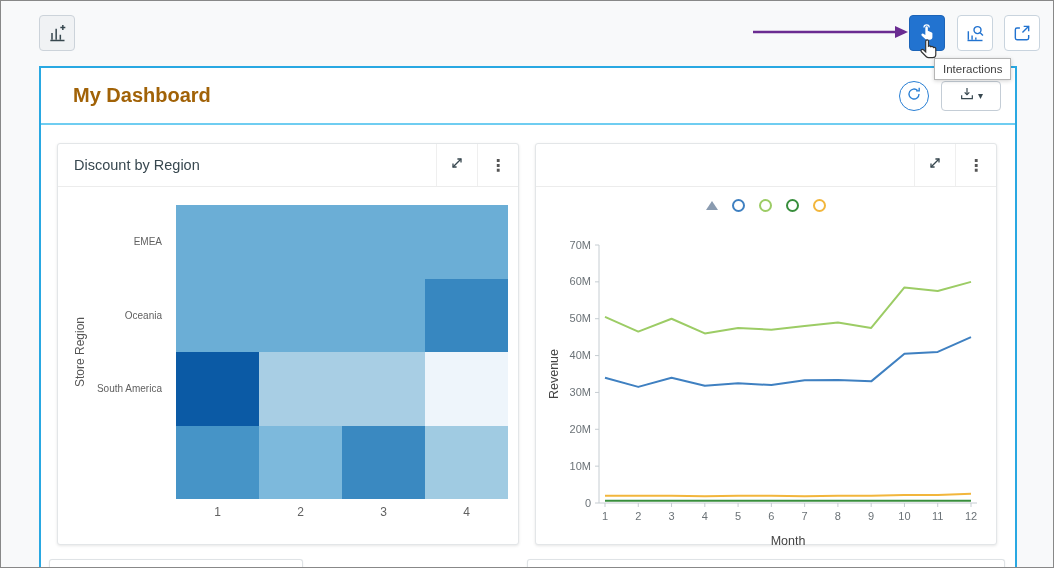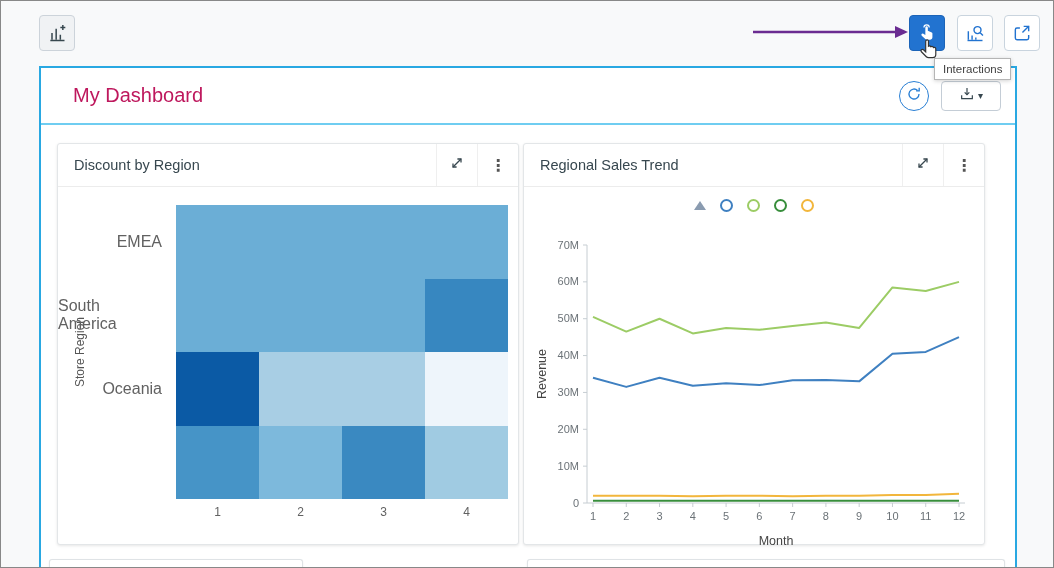--- a/index.html
+++ b/index.html
@@ -28,33 +28,33 @@
   }
   
   #panel{
     position:absolute;left:38px;top:65px;width:978px;height:520px;box-sizing:border-box;
     background:#fff;border:2px solid #29a8e2;
   }
   #panel-header{
     height:57px;display:flex;align-items:center;padding:0 14px 0 32px;
     border-bottom:2px solid #6fcdf1;box-sizing:border-box;
   }
-  #panel-title{font-size:20px;font-weight:400;color:#be185d;}
+  #panel-title{font-size:20px;font-weight:700;color:#a16207;}
   #panel-actions{margin-left:auto;display:flex;align-items:center;gap:12px;}
   #btn-refresh{
     width:30px;height:30px;border-radius:50%;border:1.5px solid #2a7fd4;background:#fff;
     display:flex;align-items:center;justify-content:center;cursor:pointer;box-sizing:border-box;
   }
   #btn-export{
     height:28px;min-width:46px;border:1px solid #c4cdd6;border-radius:4px;background:#fff;
     display:flex;align-items:center;justify-content:center;gap:3px;cursor:pointer;padding:0 6px;
   }
   .caret{font-size:10px;color:#37474f;line-height:1;}
   
-  #cards-row{display:flex;gap:4px;padding:18px 16px 0 16px;}
+  #cards-row{display:flex;gap:16px;padding:18px 16px 0 16px;}
   .card{
     width:462px;height:402px;background:#fff;border:1px solid #e3e6e8;border-radius:3px;
     box-shadow:0 1px 3px rgba(0,0,0,.10);display:flex;flex-direction:column;box-sizing:border-box;
   }
   .card-header{
     height:42px;display:flex;align-items:center;border-bottom:1px solid #ececec;flex:0 0 auto;
   }
   .card-title{font-size:14.5px;color:#37474f;padding-left:16px;}
   .card-tools{margin-left:auto;display:flex;height:100%;}
   .card-tool{
@@ -66,21 +66,21 @@
   
   .hm-ylabel{
     position:absolute;left:22px;top:165px;transform:translate(-50%,-50%) rotate(-90deg);
     white-space:nowrap;font-size:12px;color:#555;
   }
   .hm-yticks{
     position:absolute;left:0;top:18px;width:116px;height:294px;
     display:grid;grid-template-rows:repeat(4,1fr);
   }
   .hm-ytick{display:flex;align-items:center;justify-content:flex-end;padding-right:12px;
-    font-size:16px;color:#616161;}
+    font-size:10px;color:#616161;}
   .hm-grid{
     position:absolute;left:118px;top:18px;width:332px;height:294px;
     display:grid;grid-template-columns:repeat(4,1fr);grid-template-rows:repeat(4,1fr);
   }
   .hm-cell{width:100%;height:100%;}
   .hm-xticks{
     position:absolute;left:118px;top:318px;width:332px;
     display:grid;grid-template-columns:repeat(4,1fr);
   }
   .hm-xtick{text-align:center;font-size:12px;color:#616161;}
@@ -198,22 +198,22 @@
           </div>
           <div class="card-tool">
             <span class="kebab">⋮</span>
           </div>
         </div>
       </div>
       <div class="card-body">
         <div class="hm-ylabel">Store Region</div>
         <div class="hm-yticks">
             <div class="hm-ytick">EMEA</div>
+            <div class="hm-ytick">Oceania</div>
             <div class="hm-ytick">South America</div>
-            <div class="hm-ytick">Oceania</div>
           </div>
         <div class="hm-grid">
             <div class="hm-cell" style="background: rgb(107, 174, 214);"></div>
             <div class="hm-cell" style="background: rgb(107, 174, 214);"></div>
             <div class="hm-cell" style="background: rgb(107, 174, 214);"></div>
             <div class="hm-cell" style="background: rgb(107, 174, 214);"></div>
             <div class="hm-cell" style="background: rgb(107, 174, 214);"></div>
             <div class="hm-cell" style="background: rgb(107, 174, 214);"></div>
             <div class="hm-cell" style="background: rgb(107, 174, 214);"></div>
             <div class="hm-cell" style="background: rgb(55, 135, 192);"></div>
@@ -230,21 +230,20 @@
             <div class="hm-xtick">1</div>
             <div class="hm-xtick">2</div>
             <div class="hm-xtick">3</div>
             <div class="hm-xtick">4</div>
           </div>
       </div>
     </div>
 
     <div class="card">
       <div class="card-header">
-        <span class="card-title">Regional Sales Trend</span>
         <div class="card-tools">
           <div class="card-tool">
             <span>
               <svg width="16" height="16" viewBox="0 0 20 20" fill="none" stroke="#37474f" stroke-width="1.6">
                 <path d="M5 15 15 5"></path>
                   <path d="M10.5 5H15v4.5"></path>
                   <path d="M9.5 15H5v-4.5"></path>
               </svg>
             </span>
           </div>

